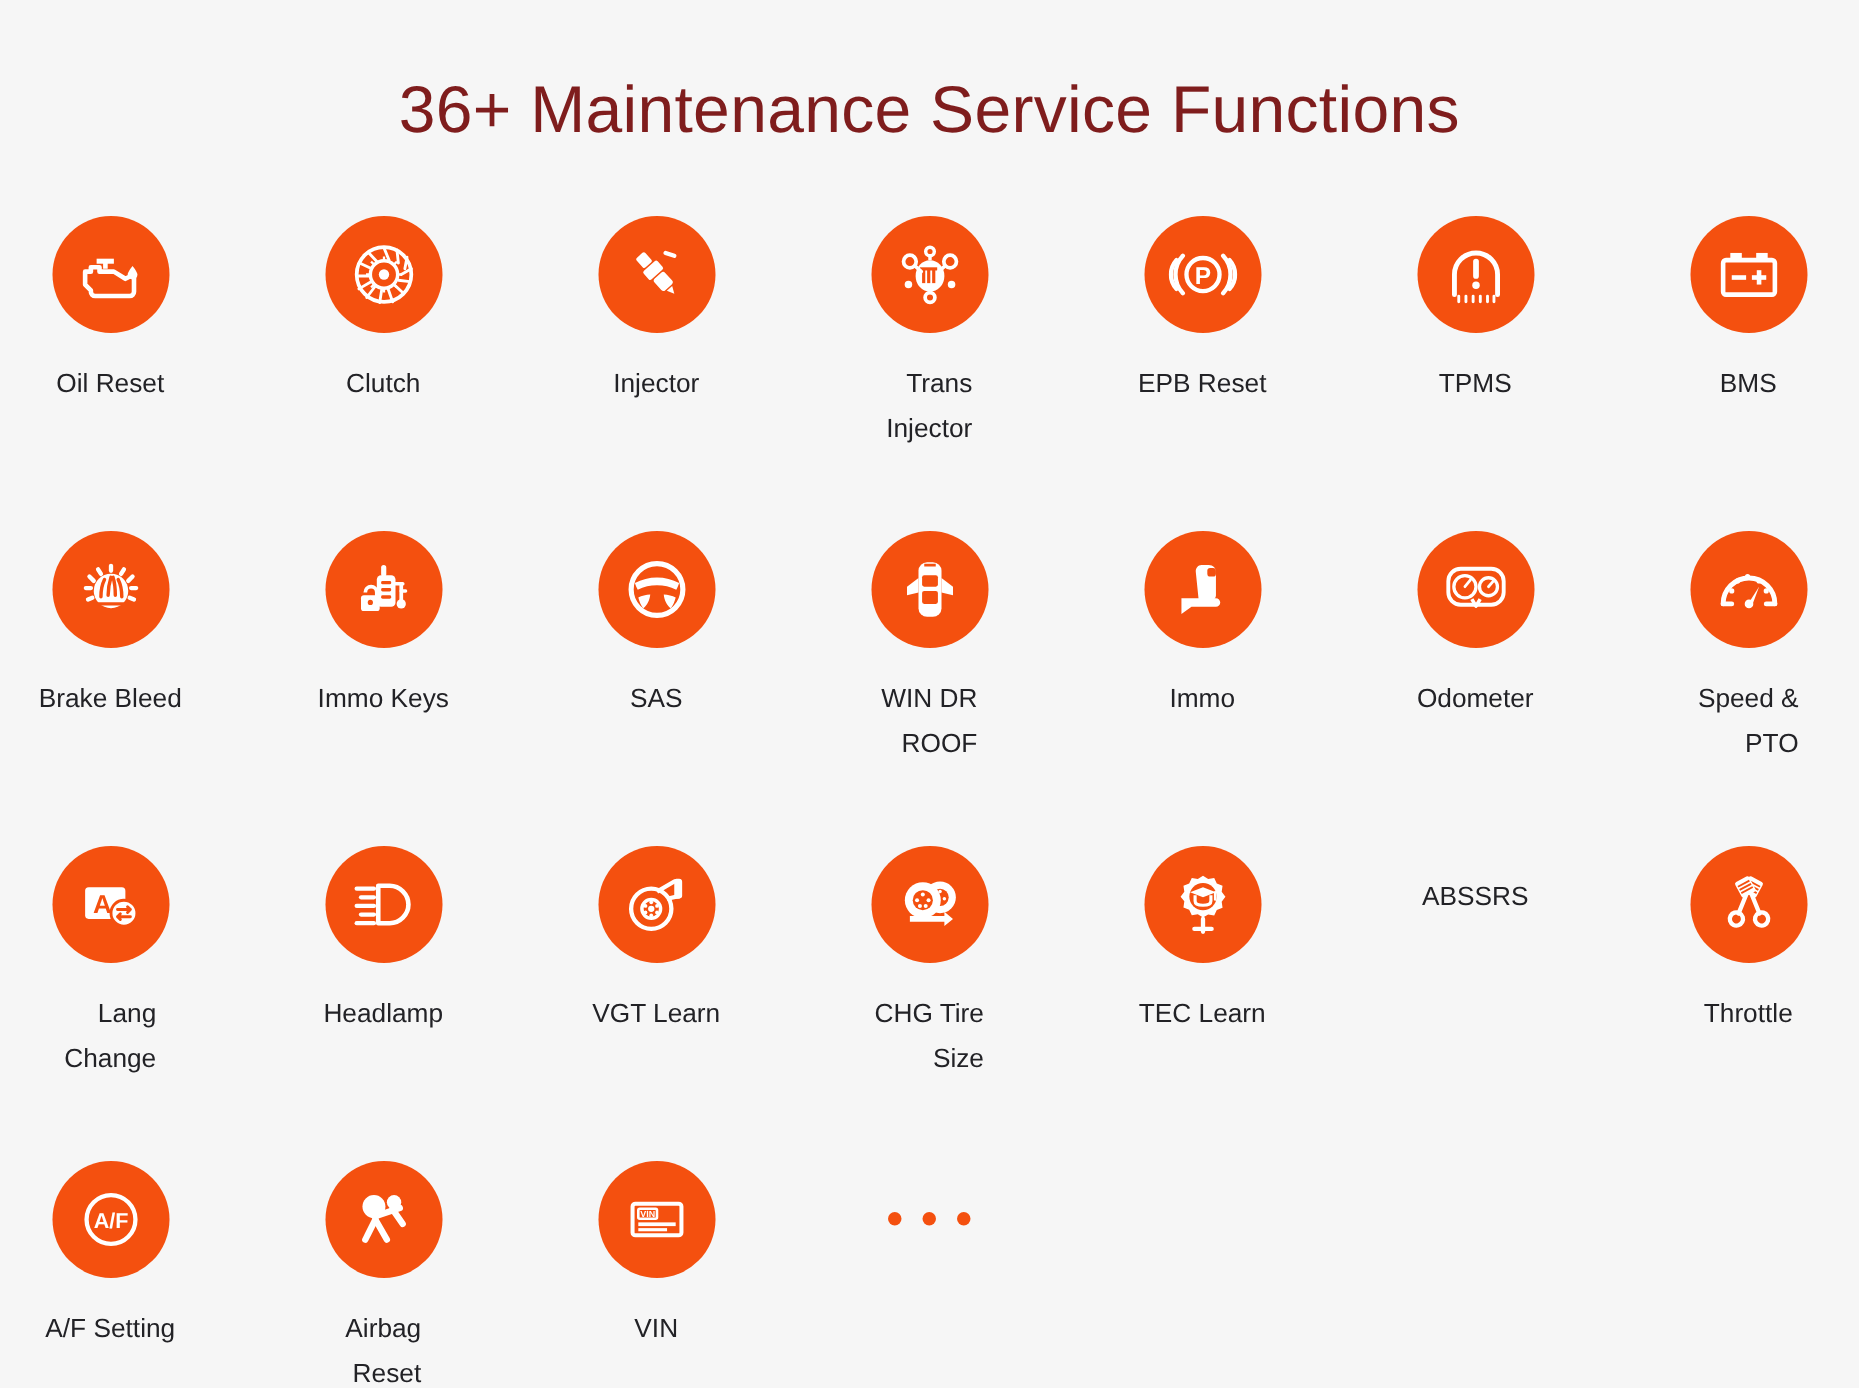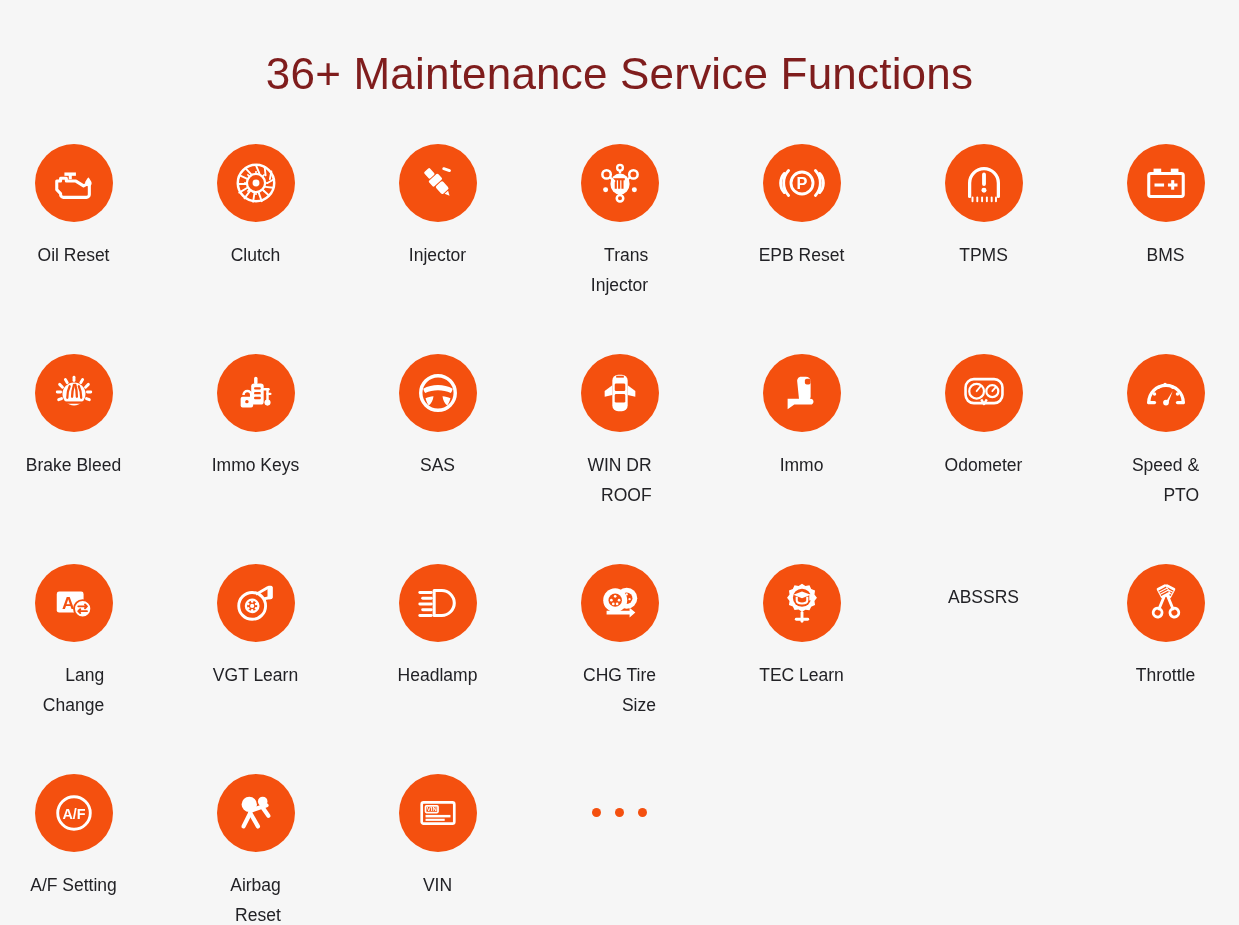--- a/index.html
+++ b/index.html
@@ -383,20 +383,36 @@
           </g>
         </svg>
       </div>
       <div class="cell-label">Lang
 Change</div>
     </div>
 
     <div class="cell">
       <div class="badge">
         <svg width="46" height="46" viewBox="0 0 48 48" fill="none">
+          <path d="M20 11h8c7 0 13 6 13 13s-6 13-13 13h-8z" stroke="#fff" stroke-width="3.2" fill="none" stroke-linejoin="round"></path>
+          <g stroke="#fff" stroke-width="3" stroke-linecap="round">
+            <path d="M5 13 h12"></path>
+            <path d="M8 19 h9"></path>
+            <path d="M5 25 h12"></path>
+            <path d="M8 31 h9"></path>
+            <path d="M5 37 h12"></path>
+          </g>
+        </svg>
+      </div>
+      <div class="cell-label">Headlamp</div>
+    </div>
+
+    <div class="cell">
+      <div class="badge">
+        <svg width="46" height="46" viewBox="0 0 48 48" fill="none">
           <circle cx="20" cy="27" r="14" stroke="#fff" stroke-width="3" fill="none"></circle>
           <circle cx="20" cy="27" r="6.5" stroke="#fff" stroke-width="2.4" fill="none"></circle>
           <circle cx="20" cy="27" r="2.2" fill="#fff"></circle>
           <g fill="#fff">
             <circle cx="20" cy="22.5" r="1.3"></circle>
               <circle cx="24" cy="25" r="1.3"></circle>
             <circle cx="24" cy="29.5" r="1.3"></circle>
               <circle cx="20" cy="31.5" r="1.3"></circle>
             <circle cx="16" cy="29.5" r="1.3"></circle>
               <circle cx="16" cy="25" r="1.3"></circle>
@@ -404,36 +420,20 @@
           <path d="M24 15 L36 8 L40 8 L40 18 L31 20" stroke="#fff" stroke-width="3" fill="none" stroke-linejoin="round"></path>
           <rect x="36" y="6" width="5" height="14" rx="1.5" fill="#fff"></rect>
         </svg>
       </div>
       <div class="cell-label">VGT Learn</div>
     </div>
 
     <div class="cell">
       <div class="badge">
         <svg width="46" height="46" viewBox="0 0 48 48" fill="none">
-          <path d="M20 11h8c7 0 13 6 13 13s-6 13-13 13h-8z" stroke="#fff" stroke-width="3.2" fill="none" stroke-linejoin="round"></path>
-          <g stroke="#fff" stroke-width="3" stroke-linecap="round">
-            <path d="M5 13 h12"></path>
-            <path d="M8 19 h9"></path>
-            <path d="M5 25 h12"></path>
-            <path d="M8 31 h9"></path>
-            <path d="M5 37 h12"></path>
-          </g>
-        </svg>
-      </div>
-      <div class="cell-label">Headlamp</div>
-    </div>
-
-    <div class="cell">
-      <div class="badge">
-        <svg width="46" height="46" viewBox="0 0 48 48" fill="none">
           <circle cx="31" cy="19" r="11" fill="#fff"></circle>
           <circle cx="31" cy="19" r="6" fill="#f4500f"></circle>
           <g fill="#fff">
             <circle cx="31" cy="15" r="1.2"></circle>
               <circle cx="34" cy="20" r="1.2"></circle>
             <circle cx="28" cy="20" r="1.2"></circle>
           </g>
           <circle cx="19" cy="21" r="12.5" fill="#fff"></circle>
           <circle cx="19" cy="21" r="7" fill="#f4500f"></circle>
           <g fill="#fff">

